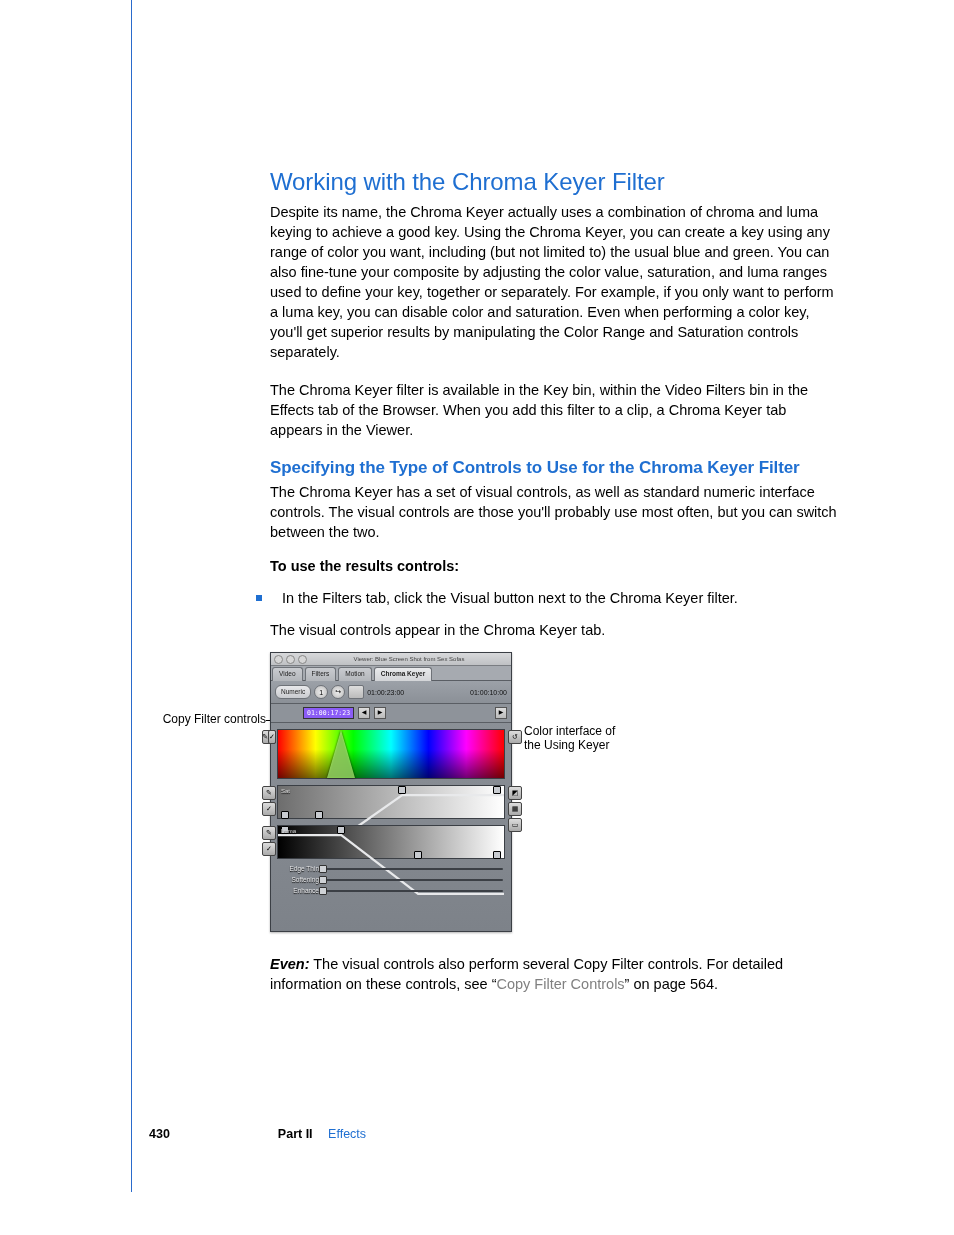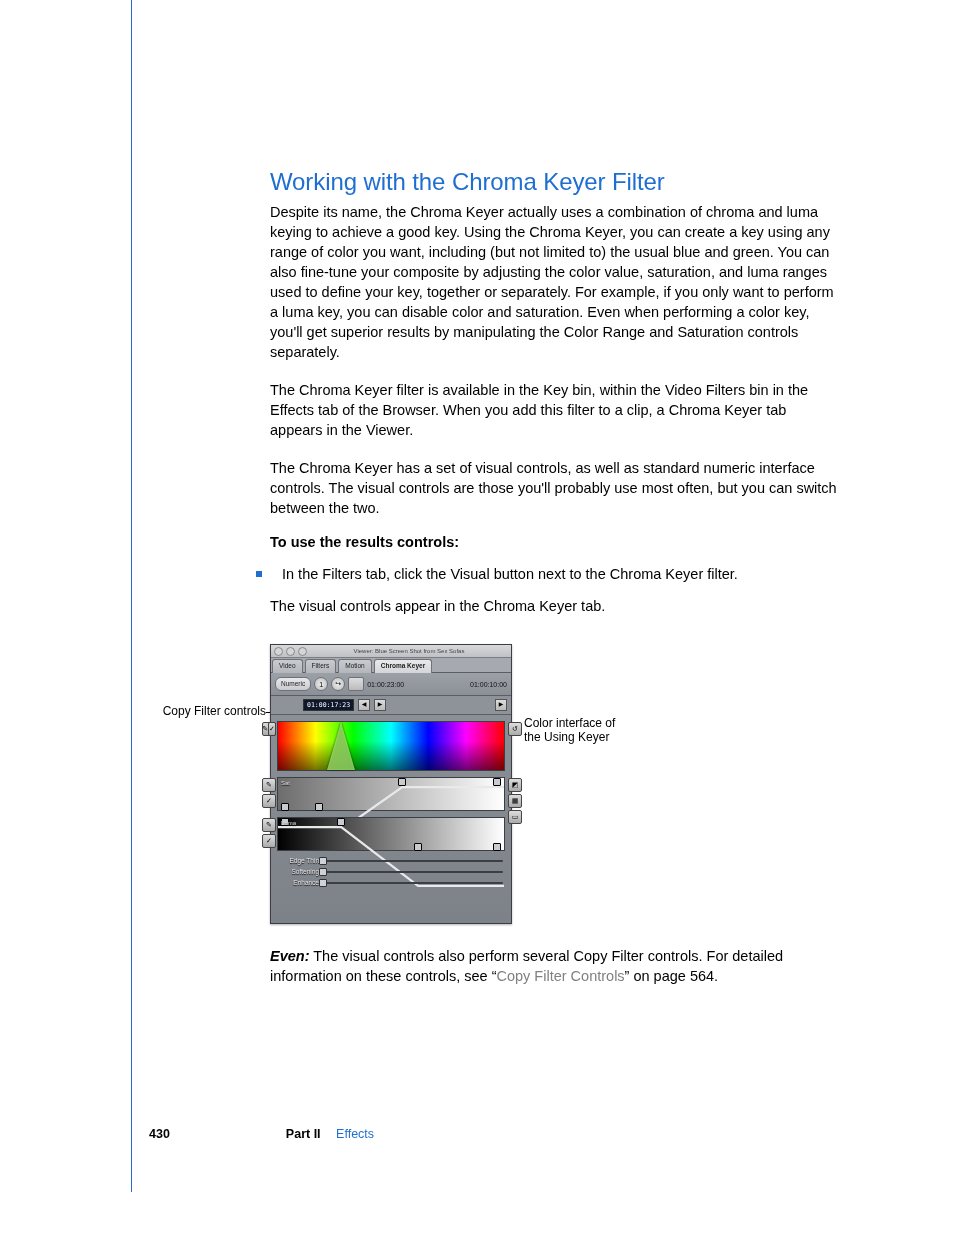--- a/index.html
+++ b/index.html
@@ -60,21 +60,21 @@
   }
   .bullet-row .sq {
     position: absolute;
     left: -14px;
     top: 7px;
     width: 6px;
     height: 6px;
     background: #1f6fd1;
   }
   .bullet-row p { margin: 12px; }
-  .after-bullet { margin: 6px 0 28px 0; }
+  .after-bullet { margin: 6px 0 12px 0; }
   .note-label { font-style: italic; font-weight: 600; }
   .link { color: #808080; }
   .figure-wrap {
     position: relative;
     margin: 10px 0 22px 0;
     height: 280px;
   }
   .callout-left {
     position: absolute;
     left: -112px;
@@ -185,21 +185,21 @@
     border: 1px solid #6e7278; border-radius: 2px;
   }
   .tc { font-size: 7px; color: #111; }
   .tc-row {
     display: flex; align-items: center; gap: 4px;
     padding: 2px 4px; height: 14px;
     border-bottom: 1px solid #5a5e64;
     background: #8e939a;
   }
   .tc-box {
-    background: #0f172a; color: #fff; padding: 0 3px; height: 10px; line-height: 10px;
+    background: #8b5cf6; color: #fff; padding: 0 3px; height: 10px; line-height: 10px;
     font-family: monospace; font-size: 6.5px; border: 1px solid #333;
   }
   .spacer { flex: 1; }
   .arrow-btn {
     width: 10px; height: 10px; background: linear-gradient(#ddd,#bbb);
     border: 1px solid #555; font-size: 6px; line-height: 8px; text-align: center;
   }
   .panel {
     margin: 6px 6px 4px 6px;
     border: 1px solid #3b3f45;
@@ -272,34 +272,35 @@
   .footer {
     position: absolute;
     left: 104px;
     top: 1127px;
     font-size: 12.5px;
     display: flex;
     gap: 108px;
     align-items: baseline;
   }
   .footer .pn { font-weight: 600; color: #000; margin-left: 45px; }
-  .footer .pt { font-weight: 600; color: #000; margin-left: 8px; }
+  .footer .pt { font-weight: 600; color: #000; }
   .footer .sec { color: #1f6fd1; margin-left: 12px; }
 </style>
 </head>
 <body>
 
 <div class="page">
   <div class="rule"></div>
 
   <div class="content">
     <h1>Working with the Chroma Keyer Filter</h1>
     <p>Despite its name, the Chroma Keyer actually uses a combination of chroma and luma keying to achieve a good key. Using the Chroma Keyer, you can create a key using any range of color you want, including (but not limited to) the usual blue and green. You can also fine-tune your composite by adjusting the color value, saturation, and luma ranges used to define your key, together or separately. For example, if you only want to perform a luma key, you can disable color and saturation. Even when performing a color key, you'll get superior results by manipulating the Color Range and Saturation controls separately.</p>
     <p>The Chroma Keyer filter is available in the Key bin, within the Video Filters bin in the Effects tab of the Browser. When you add this filter to a clip, a Chroma Keyer tab appears in the Viewer.</p>
 
+    <h2>Specifying the Type of Controls to Use for the Chroma Keyer Filter</h2>
     <p class="tight" style="margin-bottom:14px">The Chroma Keyer has a set of visual controls, as well as standard numeric interface controls. The visual controls are those you'll probably use most often, but you can switch between the two.</p>
 
     <p class="bold tight">To use the results controls:</p>
 
     <div class="bullet-row">
       <span class="sq"></span>
       <p>In the Filters tab, click the Visual button next to the Chroma Keyer filter.</p>
     </div>
     <p class="after-bullet">The visual controls appear in the Chroma Keyer tab.</p>
 

